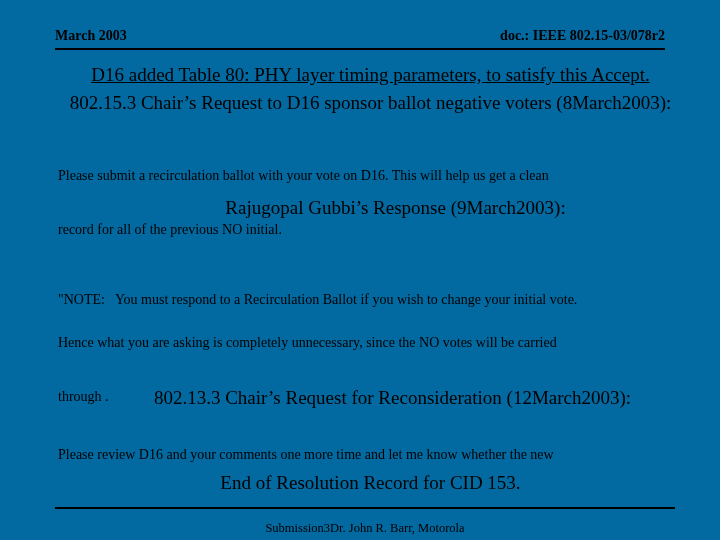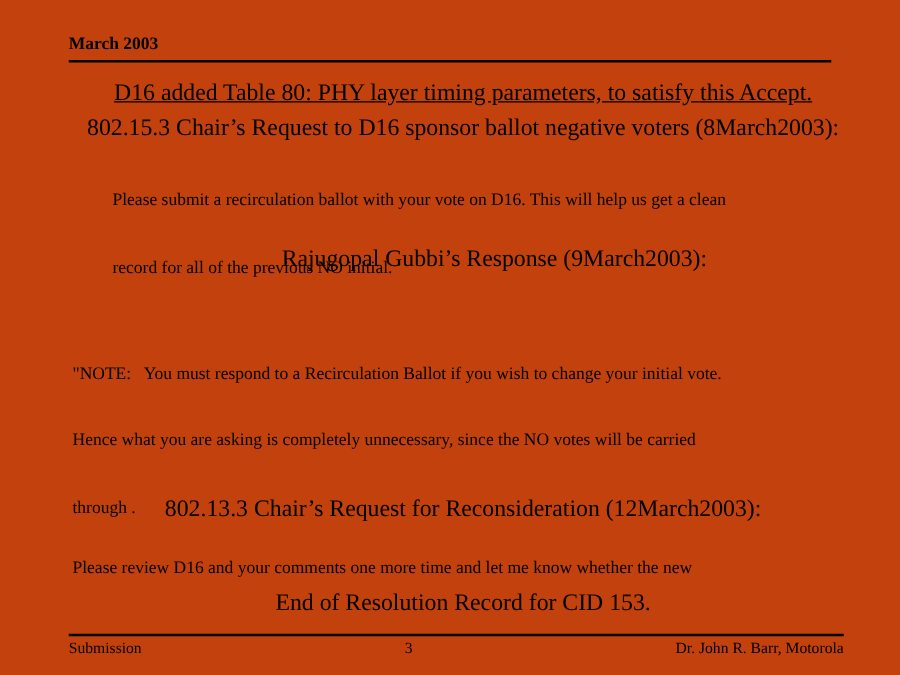--- a/index.html
+++ b/index.html
@@ -4,21 +4,21 @@
 <style>
   html, body {
     margin: 0;
     padding: 0;
     background: #ffffff;
   }
   .page {
     position: relative;
     width: 720px;
     height: 540px;
-    background: #c2410c;
+    background: #0369a1;
     color: #000000;
     font-family: "Liberation Serif", "DejaVu Serif", serif;
     overflow: hidden;
   }
   
   .header {
     position: absolute;
     left: 55px;
     top: 28px;
     width: 610px;
@@ -48,59 +48,60 @@
     text-decoration: underline;
   }
   .line { white-space: pre-wrap; }
   
   .footer {
     position: absolute;
     left: 55px;
     top: 507px;
     width: 620px;
     border-top: 2px solid #000000;
-    padding-top: 2px;
+    padding-top: 12px;
     display: flex;
-    justify-content: space-between;
+    justify-content: center;
     font-size: 12.5px;
   }
   .footer .center-cell { text-align: center; }
   .footer .right-cell { text-align: right; }
 </style>
 </head>
 <body>
 
 <div class="page">
 
   <div class="header">
     <span>March 2003</span>
+    <span>doc.: IEEE 802.15-03/078r2</span>
   </div>
 
   <div class="block heading underlined" style="top: 66px;">D16 added Table 80: PHY layer timing parameters, to satisfy this Accept.</div>
 
   <div class="block heading" style="top: 94px;">802.15.3 Chair’s Request to D16 sponsor ballot negative voters (8March2003):</div>
 
-  <div class="block" style="top: 116px; margin-left: 32px;">
+  <div class="block" style="top: 131px;">
     <div class="line">Please submit a recirculation ballot with your vote on D16. This will help us get a clean</div>
     <div class="line">record for all of the previous NO initial.</div>
   </div>
 
   <div class="block heading" style="top: 199px; margin-left: 25px;">Rajugopal Gubbi’s Response (9March2003):</div>
 
 
   <div class="block" style="top: 255px;">
     <div class="line">"NOTE:   You must respond to a Recirculation Ballot if you wish to change your initial vote.</div>
   </div>
 
-  <div class="block" style="top: 308px;">
+  <div class="block" style="top: 298px;">
     <div class="line">Hence what you are asking is completely unnecessary, since the NO votes will be carried</div>
     <div class="line">through .</div>
   </div>
 
-  <div class="block heading" style="top: 399px;">802.13.3 Chair’s Request for Reconsideration (12March2003):</div>
+  <div class="block heading" style="top: 389px; margin-left: 22px;">802.13.3 Chair’s Request for Reconsideration (12March2003):</div>
 
   <div class="block" style="top: 410px;">
     <div class="line">Please review D16 and your comments one more time and let me know whether the new</div>
     
   </div>
 
   <div class="block heading" style="top: 474px;">End of Resolution Record for CID 153.</div>
 
   <div class="footer">
     <span>Submission</span>

